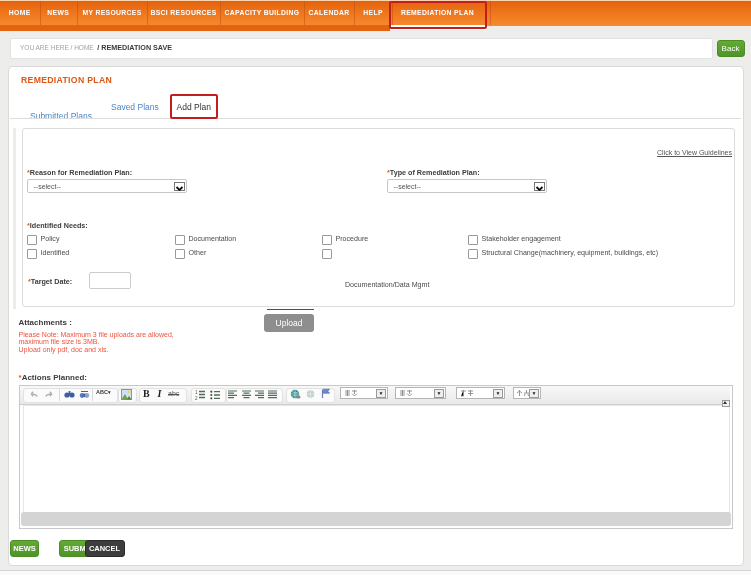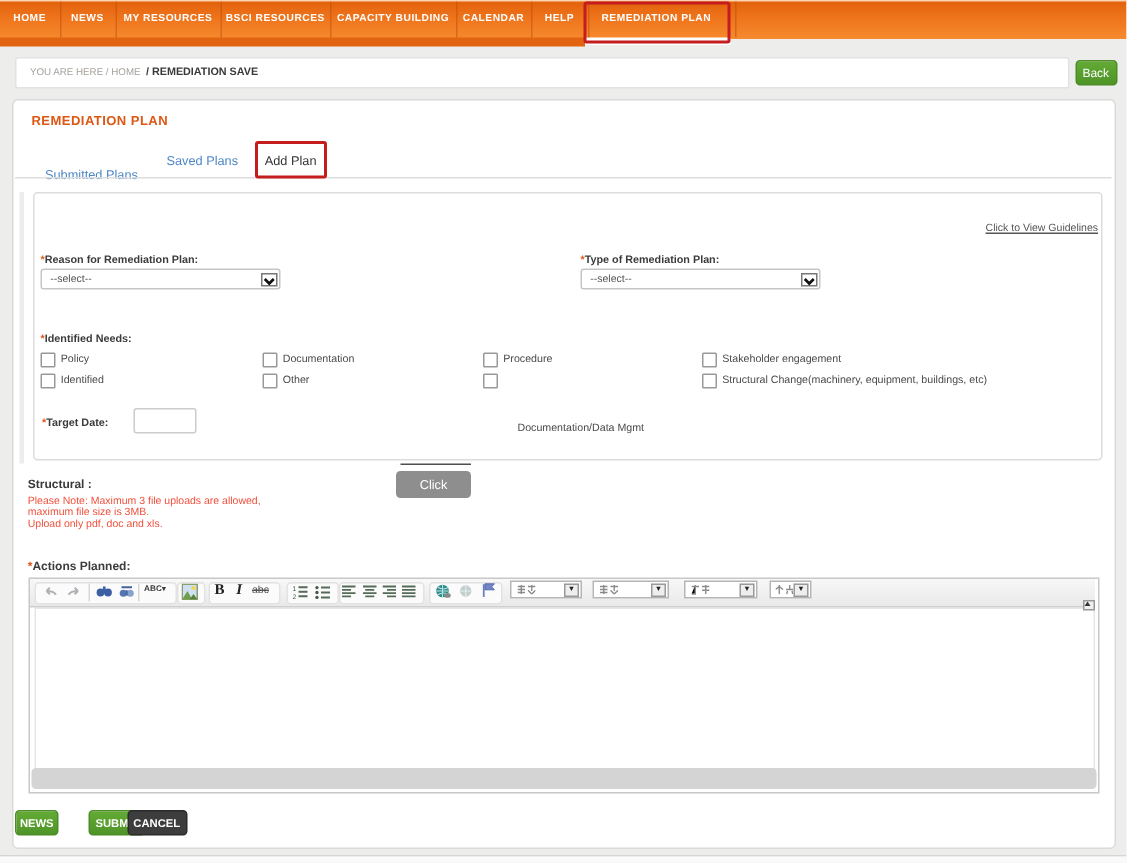--- a/index.html
+++ b/index.html
@@ -109,23 +109,23 @@
 <div class="cb" style="left:322px;top:248.5px;"></div>
 <div class="cbl" style="left:345px;top:248.5px;margin-top:32px;">Documentation/Data Mgmt</div>
 <div class="cb" style="left:468px;top:248.5px;"></div>
 <div class="cbl" style="left:481.5px;top:248.5px;">Structural Change(machinery, equipment, buildings, etc)</div>
 
 <div class="lbl" style="left:28px;top:277px;"><span class="star">*</span>Target Date:</div>
 <div class="abs" style="left:88.5px;top:272px;width:40px;height:14.5px;border:1px solid #ccc;border-radius:2px;background:#fff;"></div>
 
 <div class="abs" style="left:267px;top:308.5px;width:47px;height:1.8px;background:#4f4f4f;"></div>
 <div class="abs" style="left:264px;top:313.5px;width:50px;height:18px;background:#8e8e8e;border-radius:3px;
-     color:#fff;font-size:8.5px;text-align:center;line-height:18px;">Click</div>
-
-<div class="abs" style="left:18.5px;top:318px;font-size:8px;font-weight:bold;color:#3a3a3a;">Structural :</div>
+     color:#fff;font-size:8.5px;text-align:center;line-height:18px;">Upload</div>
+
+<div class="abs" style="left:18.5px;top:318px;font-size:8px;font-weight:bold;color:#3a3a3a;">Attachments :</div>
 <div class="abs" style="left:18.5px;top:330.5px;font-size:7px;color:#f1503c;line-height:7.6px;">
   Please Note: Maximum 3 file uploads are allowed,<br>maximum file size is 3MB.<br>Upload only pdf, doc and xls.</div>
 
 <div class="lbl" style="left:18.5px;top:372.5px;font-size:8px;"><span class="star">*</span>Actions Planned:</div>
 
 <div class="abs" style="left:19px;top:385px;width:712px;height:142px;border:1px solid #c8c8c8;background:#fff;"></div>
 <div class="abs" style="left:22.5px;top:404.5px;width:705px;height:106px;border:1px solid #e6e6e6;background:#fff;"></div>
 <div class="abs" style="left:20px;top:386px;width:710px;height:18px;
      background:linear-gradient(180deg,#f8f8f8,#e9e9e9);border-bottom:1px solid #cfcfcf;"></div>
 

